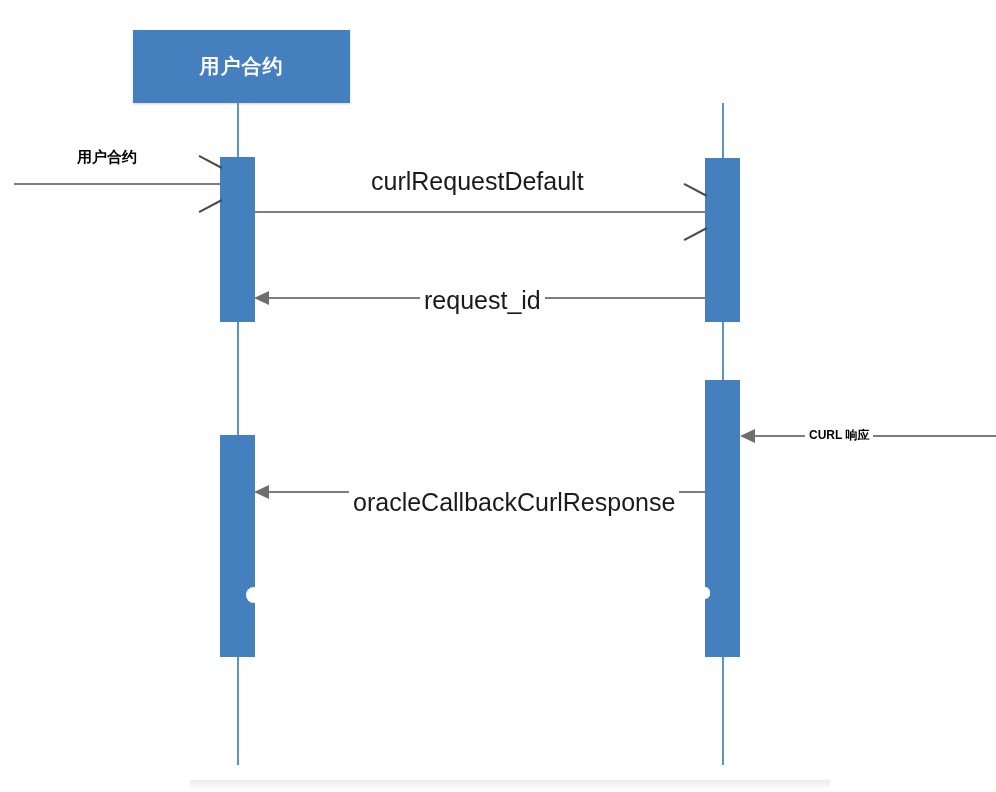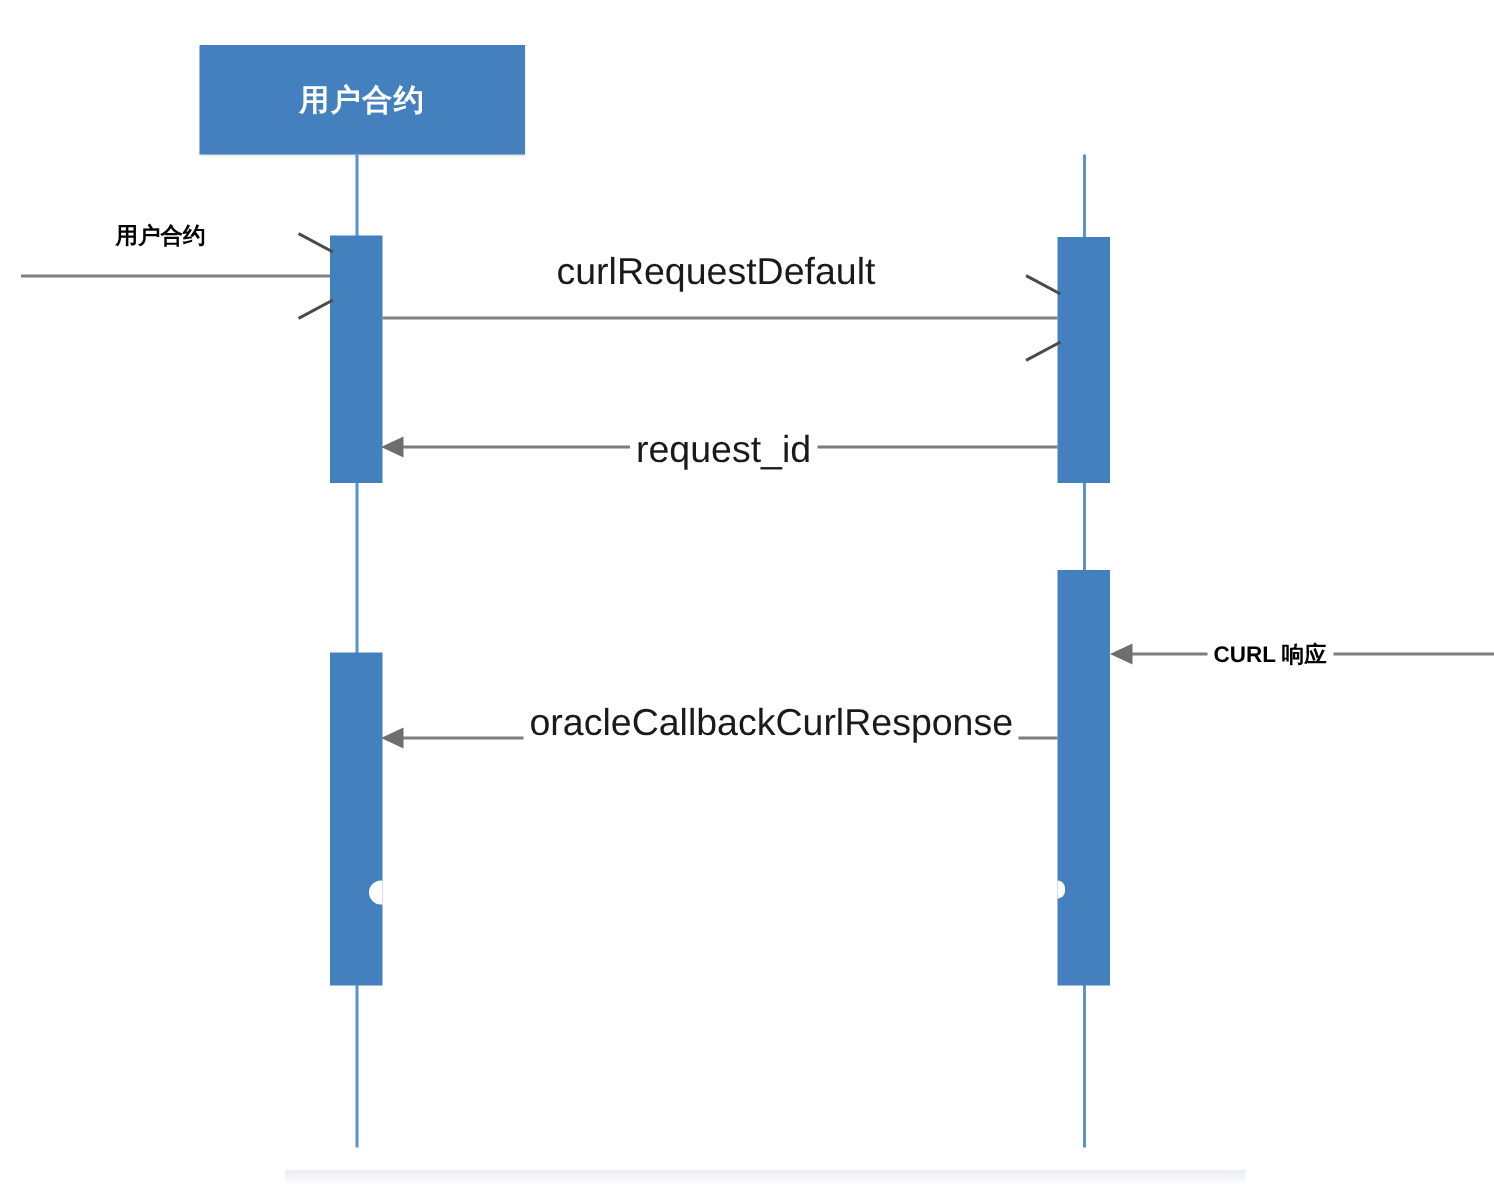--- a/index.html
+++ b/index.html
@@ -100,21 +100,21 @@
     background: #ffffff;
     padding: 0 4px;
   }
   .msg-label.cjk {
     font-weight: bold;
     font-size: 15px;
     color: #000000;
   }
   .msg-label.cjk-mixed {
     font-weight: bold;
-    font-size: 15px;
+    font-size: 12px;
     color: #000000;
   }
 
   
   .bottom-shade {
     position: absolute;
     left: 190px;
     top: 780px;
     width: 640px;
     height: 10px;
@@ -164,17 +164,17 @@
   <div class="msg-line thin" style="left:268px; top:297px; width:437px;"></div>
   <div class="arrow-solid-left" style="left:254px; top:291px;"></div>
   <div class="msg-label" style="left:420px; top:286px;">request_id</div>
 
   <div class="msg-line thin" style="left:753px; top:435px; width:243px;"></div>
   <div class="arrow-solid-left" style="left:740px; top:429px;"></div>
   <div class="msg-label cjk-mixed" style="left:805px; top:427px;">CURL 响应</div>
 
   <div class="msg-line thin" style="left:268px; top:491px; width:437px;"></div>
   <div class="arrow-solid-left" style="left:254px; top:485px;"></div>
-  <div class="msg-label" style="left:349px; top:468px;">oracleCallbackCurlResponse</div>
+  <div class="msg-label" style="left:349px; top:488px;">oracleCallbackCurlResponse</div>
 
   <div class="bottom-shade"></div>
 
 </div>
 
 </body></html>

